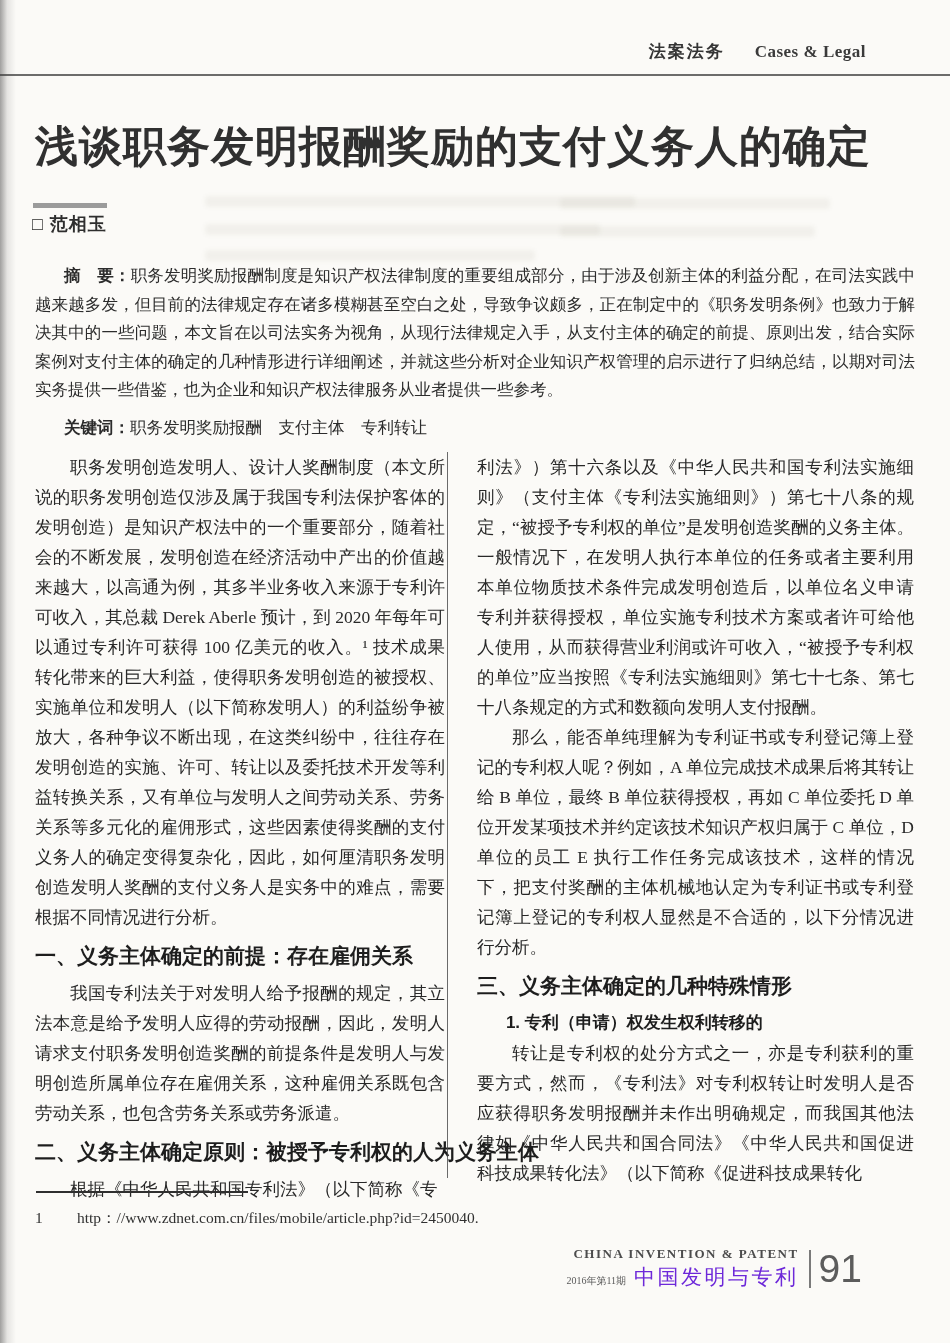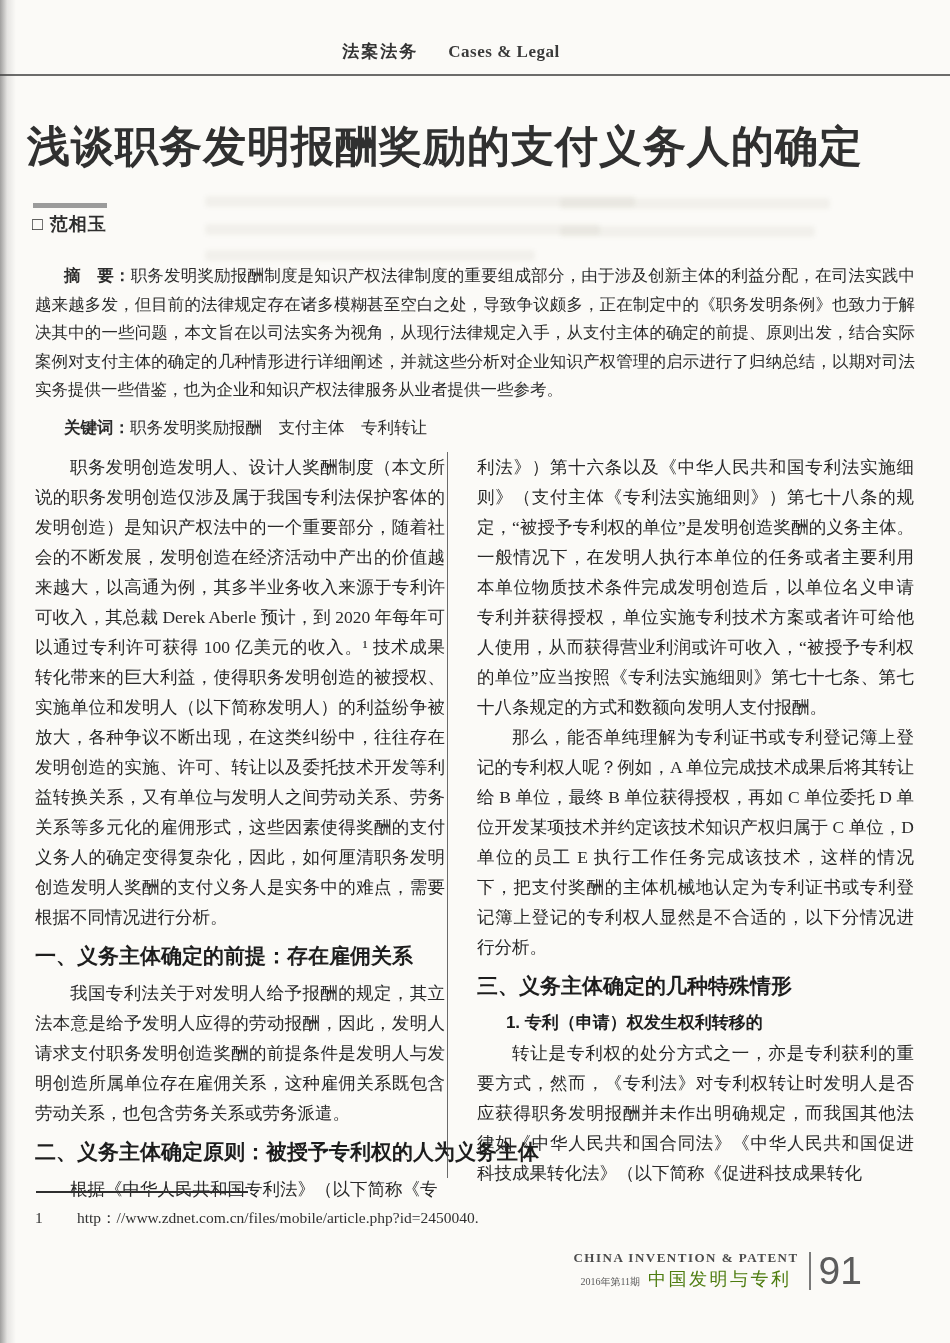--- a/index.html
+++ b/index.html
@@ -15,28 +15,28 @@
     position:absolute; left:0; top:0; bottom:0; width:16px;
     background:linear-gradient(to right, rgba(85,85,85,.55), rgba(140,140,140,.20) 45%, rgba(200,200,200,0));
     pointer-events:none;
   }
   .bleed {
     position:absolute; height:11px; background:#a09d88; opacity:.10;
     filter:blur(2px); border-radius:3px; pointer-events:none;
   }
   .page-header {
     position:absolute; top:40px; left:0; width:100%;
-    text-align:center; padding-right:48px; box-sizing:border-box;
+    text-align:right; padding-right:84px; box-sizing:border-box;
     white-space:nowrap;
   }
   .hdr-cn { font-family:"Liberation Sans","DejaVu Sans",sans-serif; font-weight:bold; font-size:17px; color:#343434; letter-spacing:2px; }
   .hdr-en { font-family:"Liberation Serif","DejaVu Serif",serif; font-weight:bold; font-size:17px; color:#3a3a3a; margin-left:26px; letter-spacing:.5px; }
   .hdr-rule { position:absolute; top:74px; left:0; right:0; border-top:2px solid rgba(60,60,60,.75); }
   .title {
-    position:absolute; top:118px; left:27px; width:882px; margin:0;
+    position:absolute; top:118px; left:35px; width:882px; margin:0;
     font-size:43px; font-weight:bold; color:#303030;
     letter-spacing:1px; white-space:nowrap;
     font-family:"Liberation Serif","DejaVu Serif",serif;
   }
   .author-bar { position:absolute; top:203px; left:33px; width:74px; height:5px; background:#9b9b9b; }
   .author {
     position:absolute; top:212px; left:32px;
     font-family:"Liberation Sans","DejaVu Sans",sans-serif;
     font-weight:bold; font-size:18px; color:#2e2e2e; letter-spacing:1px;
   }
@@ -70,21 +70,21 @@
     position:absolute; right:88px; bottom:52px;
     display:flex; align-items:center;
   }
   .footer-journal { text-align:right; }
   .journal-en {
     font-family:"Liberation Serif","DejaVu Serif",serif;
     font-weight:bold; font-size:13px; letter-spacing:1.5px; color:#4c4c4c;
   }
   .journal-cn-line { display:flex; align-items:baseline; justify-content:center; margin-top:1px; }
   .issue { font-size:10px; color:#5a5a5a; }
-  .journal-cn { font-size:18px; color:#4d7c0f; letter-spacing:2.5px; margin-left:8px; }
+  .journal-cn { font-size:21px; color:#6d28d9; letter-spacing:2.5px; margin-left:8px; }
   .footer-bar { width:2px; height:38px; background:#7a7a7a; margin:0 8px 0 10px; }
   .page-num {
     font-family:"Liberation Sans","DejaVu Sans",sans-serif;
     font-size:39px; color:#5c5c5c; line-height:38px;
   }
 </style>
 </head>
 <body>
 
 <div class="page">

